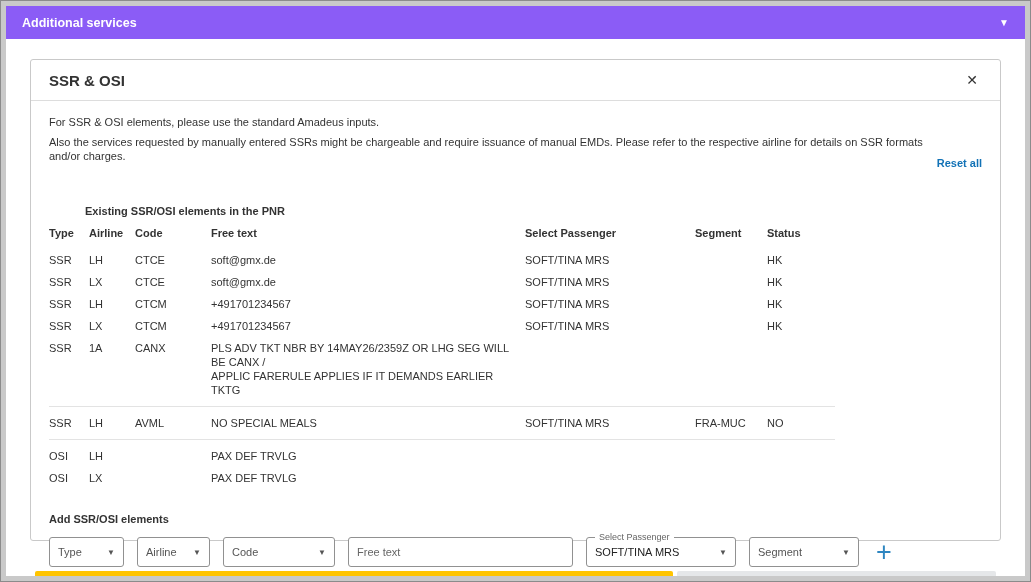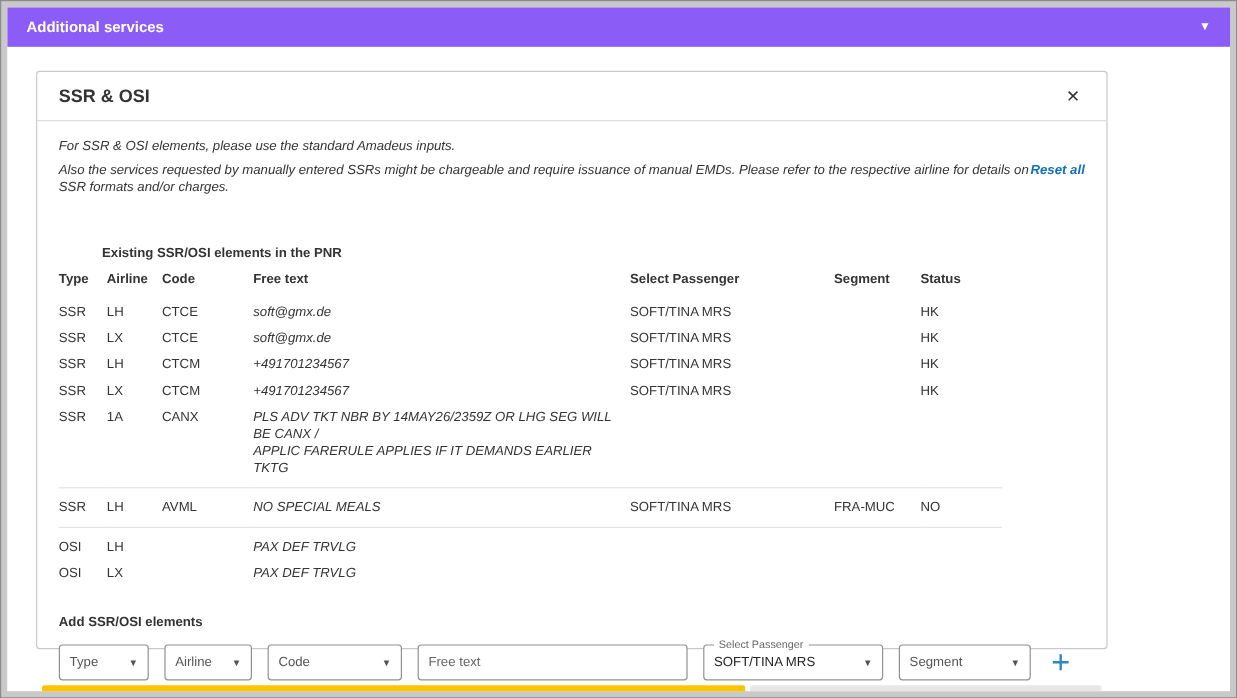--- a/index.html
+++ b/index.html
@@ -17,41 +17,41 @@
   .inner { background:#fff; width:100%; height:100%; overflow:hidden; }
   .topbar {
     height:33px; background:#8b5cf6; color:#fff;
     display:flex; align-items:center; justify-content:space-between;
     padding:0 16px; font-size:12.5px; font-weight:bold;
     cursor:pointer;
   }
   .topbar .chev { font-size:10px; color:#fff; }
   .content { padding:20px 24px 0; }
   .card {
-    width:893px; height:482px;
+    width:971px; height:482px;
     border:1px solid #c9c9c9; border-radius:3px;
     display:flex; flex-direction:column; background:#fff;
   }
   .card-header {
     display:flex; justify-content:space-between; align-items:center;
     padding:10px 18px; border-bottom:1px solid #ddd;
   }
   .card-title { font-size:15px; font-weight:bold; color:#333; }
   .close { font-size:14px; color:#333; cursor:pointer; padding:2px 4px; }
   .card-body { padding:12px 18px 0; flex:1; }
-  .intro-row { display:flex; justify-content:space-between; align-items:center;font-style:italic; }
+  .intro-row { display:flex; justify-content:space-between; align-items:flex-end; }
   .intro p { font-size:11px; color:#333; line-height:14px; margin:2px 0 6px; }
   .reset { color:#1272b6; font-size:11px; font-weight:bold; white-space:nowrap; cursor:pointer; text-decoration:none; margin-top:2px; }
   h3.section { font-size:11px; font-weight:bold; color:#333; }
   .existing-heading { margin:36px 0 0;padding-left:36px; }
   .add-heading { margin:24px 0 0; }
   table { border-collapse:collapse; font-size:11px; color:#333; margin-top:10px; table-layout:fixed; width:786px; }
   th { text-align:left; font-weight:bold; padding:0 8px 10px 0; }
   td { padding:4px 8px 4px 0; vertical-align:top; line-height:14px; }
-  .col-freetext { white-space:pre-line;font-style:italic; }
+  .col-freetext { white-space:pre-line; }
   tr.divider-after td { border-bottom:1px solid #e3e3e3; padding-bottom:9px; }
   tr.divider-after + tr td { padding-top:9px; }
   .form-row { display:flex; align-items:center; gap:13px; margin-top:12px; }
   .select {
     height:30px; border:1px solid #919191; border-radius:3px;
     display:flex; align-items:center; justify-content:space-between;
     padding:0 8px; font-size:11px; color:#555; background:#fff;
     position:relative; cursor:pointer;
   }
   .select .caret { font-size:8px; color:#555; margin-left:6px; }

